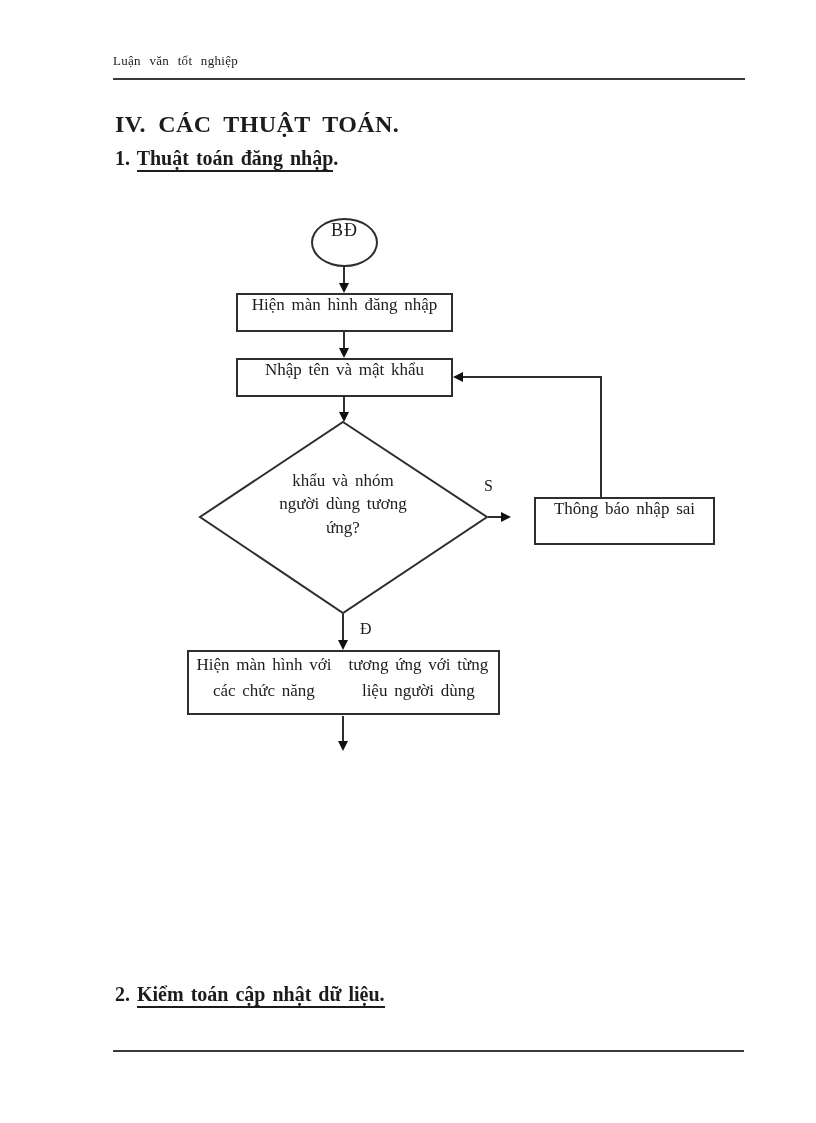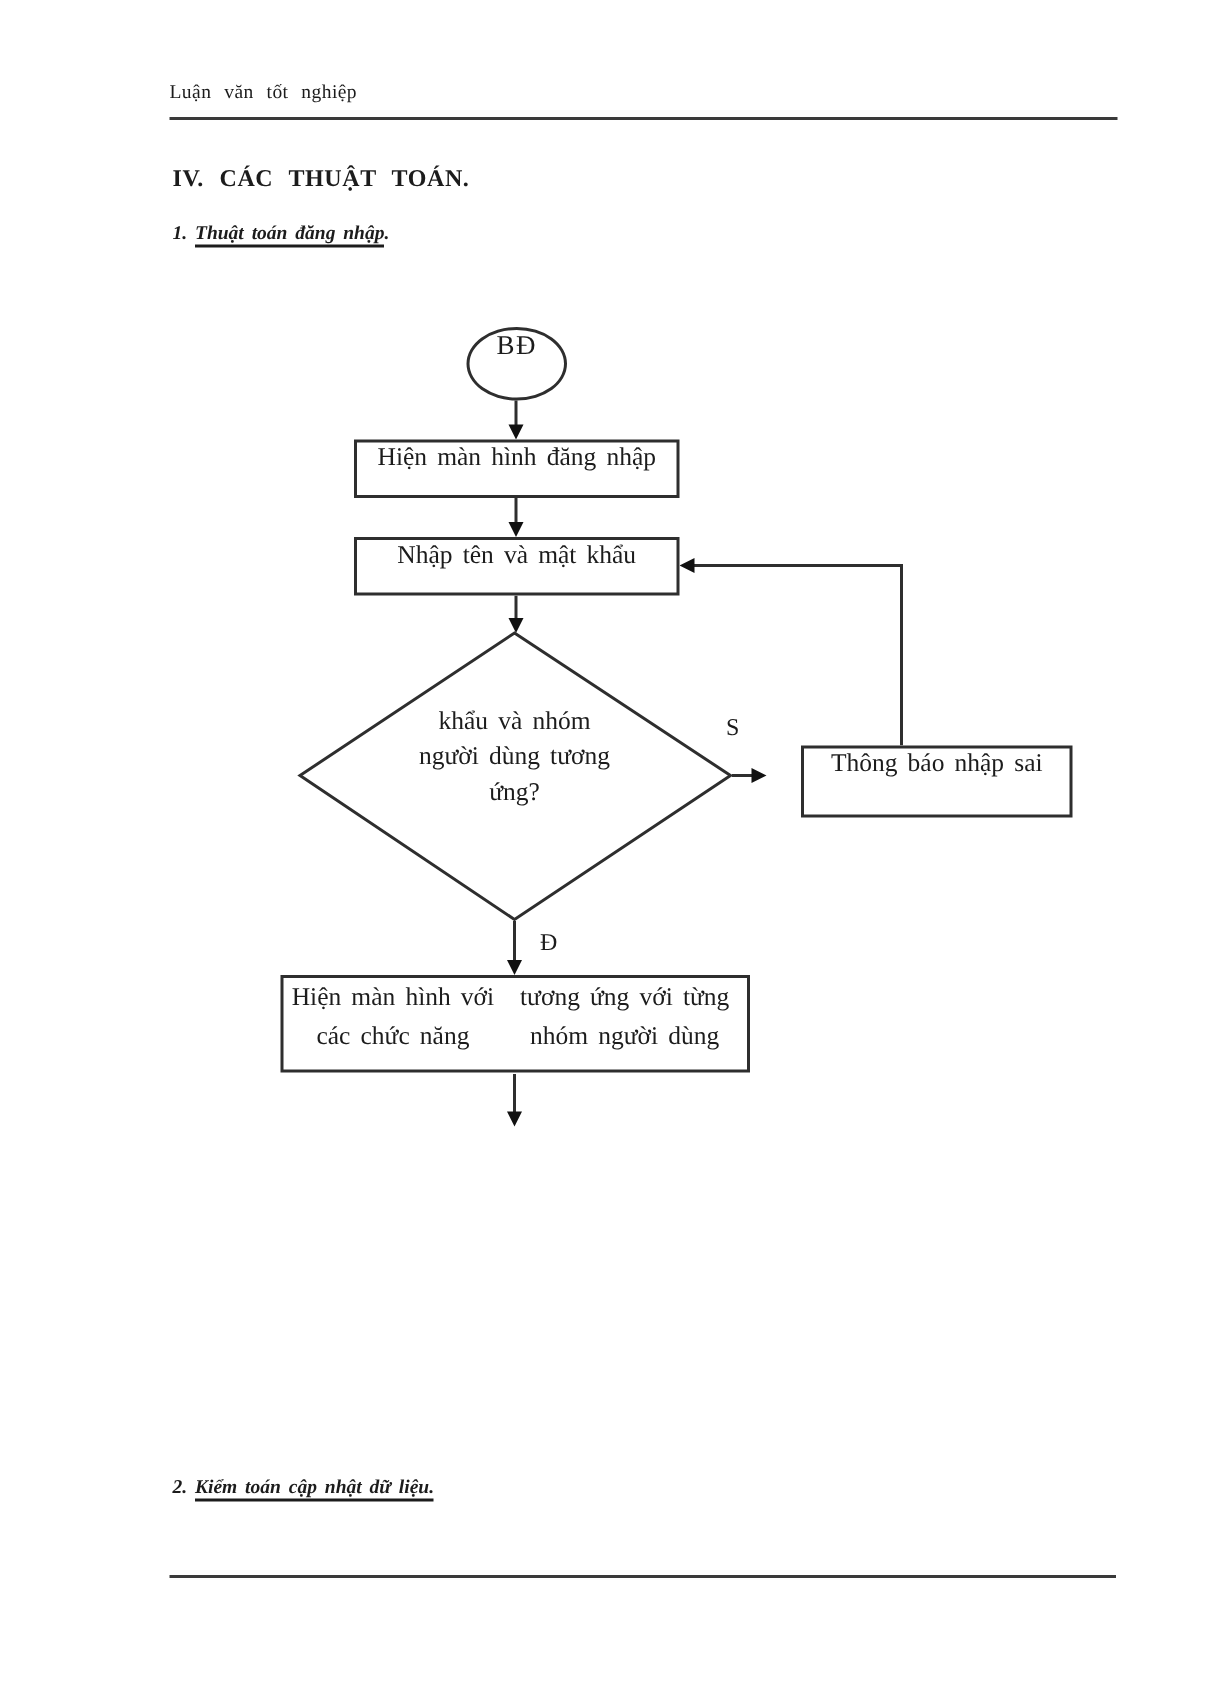--- a/index.html
+++ b/index.html
@@ -27,30 +27,29 @@
   }
   .rule {
     height: 2px;
     background: #3a3a3a;
   }
   .header-rule { left: 113px; top: 78px; width: 632px; }
   .footer-rule { left: 113px; top: 1050px; width: 631px; }
 
   .section-title {
     left: 115px; top: 111px;
-    font-size: 16px;
+    font-size: 24px;
     font-weight: bold;
     word-spacing: 6px;
     letter-spacing: 0.4px;
   }
   .heading {
-    font-size: 13px;
+    font-size: 20px;
     font-weight: bold;
     word-spacing: 2px;
-    font-style: italic;
   }
   .heading-1 { left: 115px; top: 147px; }
   .heading-2 { left: 115px; top: 983px; }
   .u-span {
     border-bottom: 2px solid #1c1c1c;
     padding-bottom: 1px;
   }
 
   
   svg.connectors {
@@ -162,21 +161,21 @@
   <div class="abs branch-label label-s">S</div>
 
   <div class="abs node box-error">
     <span>Thông báo nhập sai</span>
   </div>
 
   <div class="abs branch-label label-d">Đ</div>
 
   <div class="abs node box-step3">
     <div>Hiện màn hình với các chức năng</div>
-    <div>tương ứng với từng nhóm người dùng</div>
+    <div>tương ứng với từng liệu người dùng</div>
   </div>
 
 
   <div class="abs heading heading-2"><span>2. </span><span class="u-span">Kiểm toán cập nhật dữ liệu.</span></div>
 
   <div class="abs rule footer-rule"></div>
 
 </div>
 
 </body></html>

